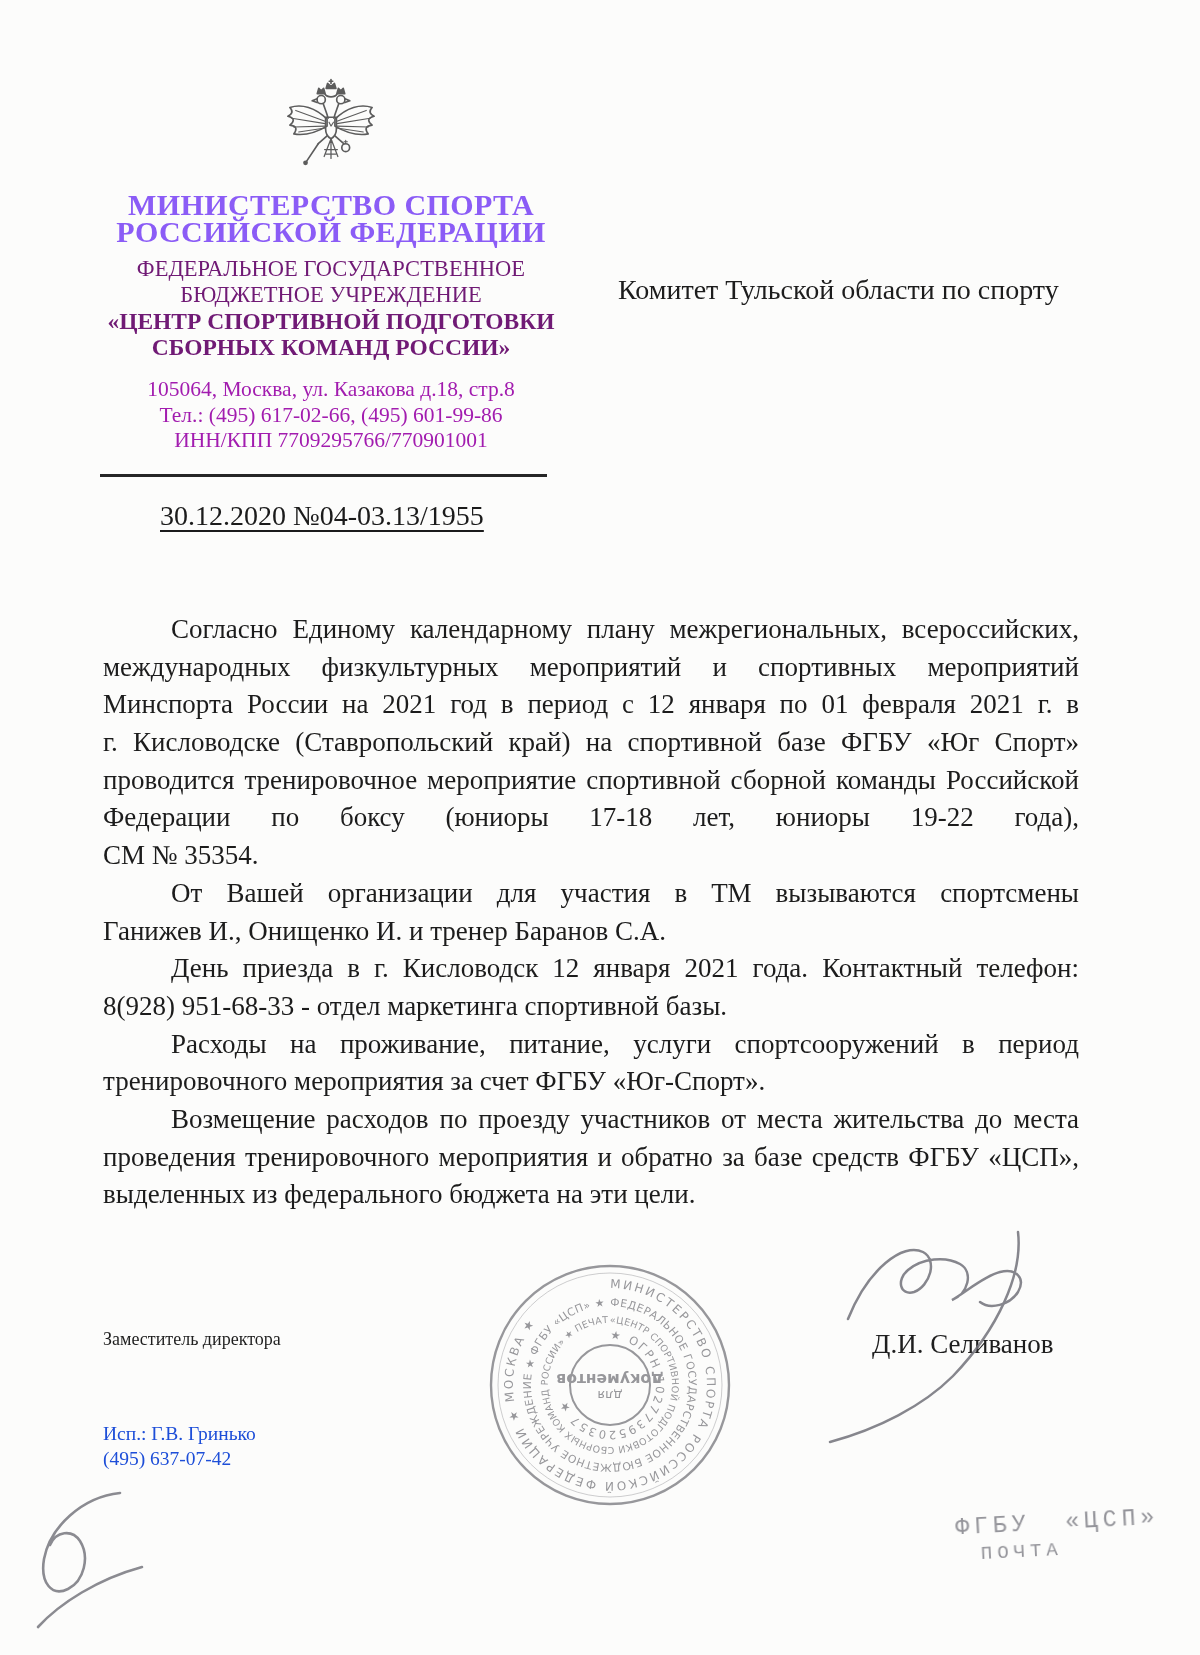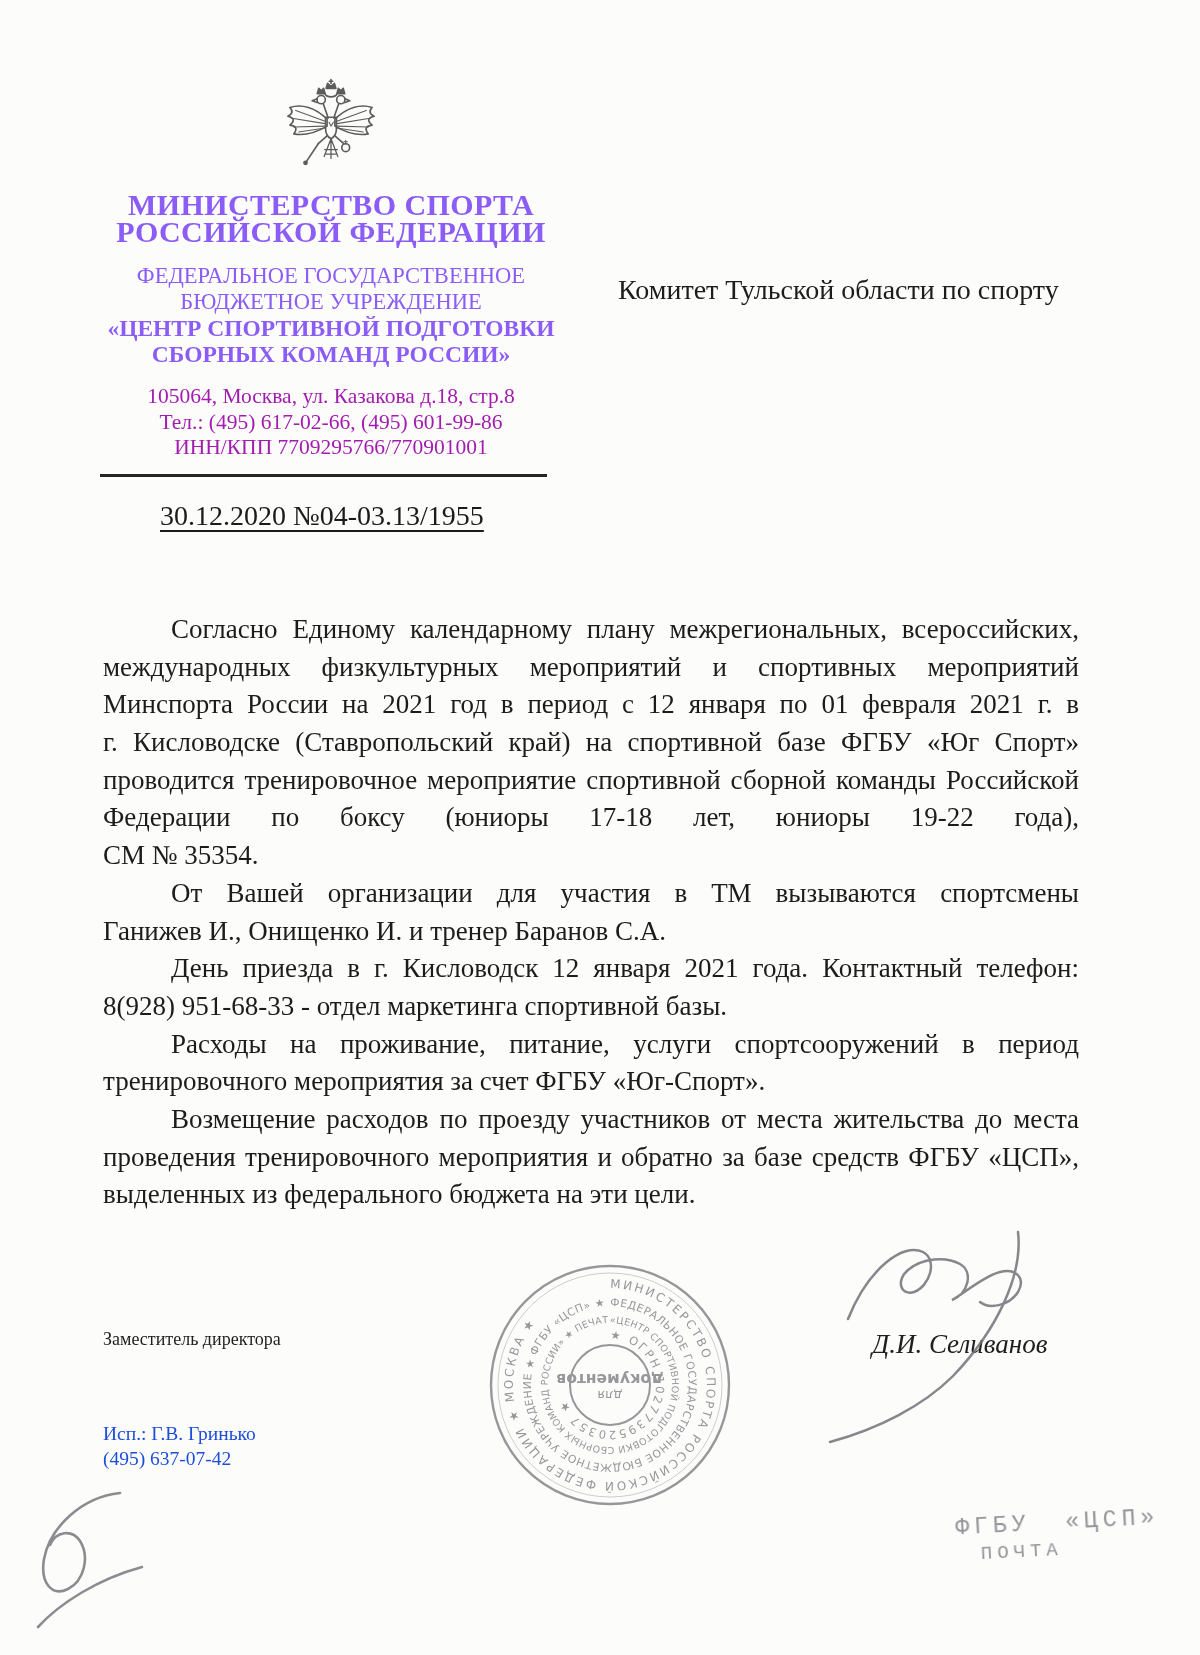--- a/index.html
+++ b/index.html
@@ -7,40 +7,40 @@
     position:relative;width:1200px;height:1655px;margin:0 auto;
     background:#fcfcfb;overflow:hidden;
     font-family:"Liberation Serif", serif;color:#1e1e1e;
   }
   .abs{position:absolute;}
 
   
   .hdr{left:95px;top:78px;width:472px;text-align:center;}
   .emblem{width:98px;height:106px;display:block;margin:0 auto;opacity:.88;}
   .min-name{font-weight:bold;font-size:30px;line-height:27px;margin-top:7px;letter-spacing:.4px;color:#8b5cf6;}
-  .org-name{font-size:22.5px;line-height:26px;margin-top:18px;color:#8b5cf6;}
+  .org-name{font-size:22.5px;line-height:26px;margin-top:11px;color:#701a75;}
   .org-name .b{font-weight:bold;font-size:23.5px;}
   .addr{font-size:21.5px;line-height:25.5px;margin-top:17px;color:#a21caf;}
 
   
   .addressee{left:618px;top:274px;width:470px;font-size:28px;color:#1d1d1d;}
 
   
   .rule{left:100px;top:474px;width:447px;height:3px;background:#262626;}
   .ref{left:160px;top:500px;font-size:28px;text-decoration:underline;text-decoration-thickness:2px;text-underline-offset:5px;color:#1b1b1b;}
 
   
   .body-block{left:103px;top:611px;width:976px;font-size:27px;color:#1c1c1c;}
   .bl{height:37.7px;line-height:37.7px;overflow:hidden;}
   .bl.js{text-align:justify;text-align-last:justify;}
   .bl.ind{text-indent:68px;}
 
   
   .sig-title{left:103px;top:1329px;font-size:18px;}
-  .sig-name{left:872px;top:1329px;font-size:27px;font-style:italic;}
+  .sig-name{left:872px;top:1329px;font-size:27px;}
 
   
   .stamp{left:487px;top:1262px;width:246px;height:246px;opacity:.9;filter:blur(.3px);}
   .autograph{left:718px;top:1214px;width:334px;height:250px;opacity:.85;}
 
   
   .exec{left:103px;top:1421px;font-size:19.5px;line-height:25px;color:#1d4ed8;}
   .scribble{left:20px;top:1475px;width:135px;height:165px;opacity:.8;}
   .mail{left:956px;top:1510px;color:#94949a;transform:rotate(-3deg);font-family:"Liberation Mono", monospace;filter:blur(.2px);}
   .mail .l1{font-size:23px;letter-spacing:5px;word-spacing:16px;}

